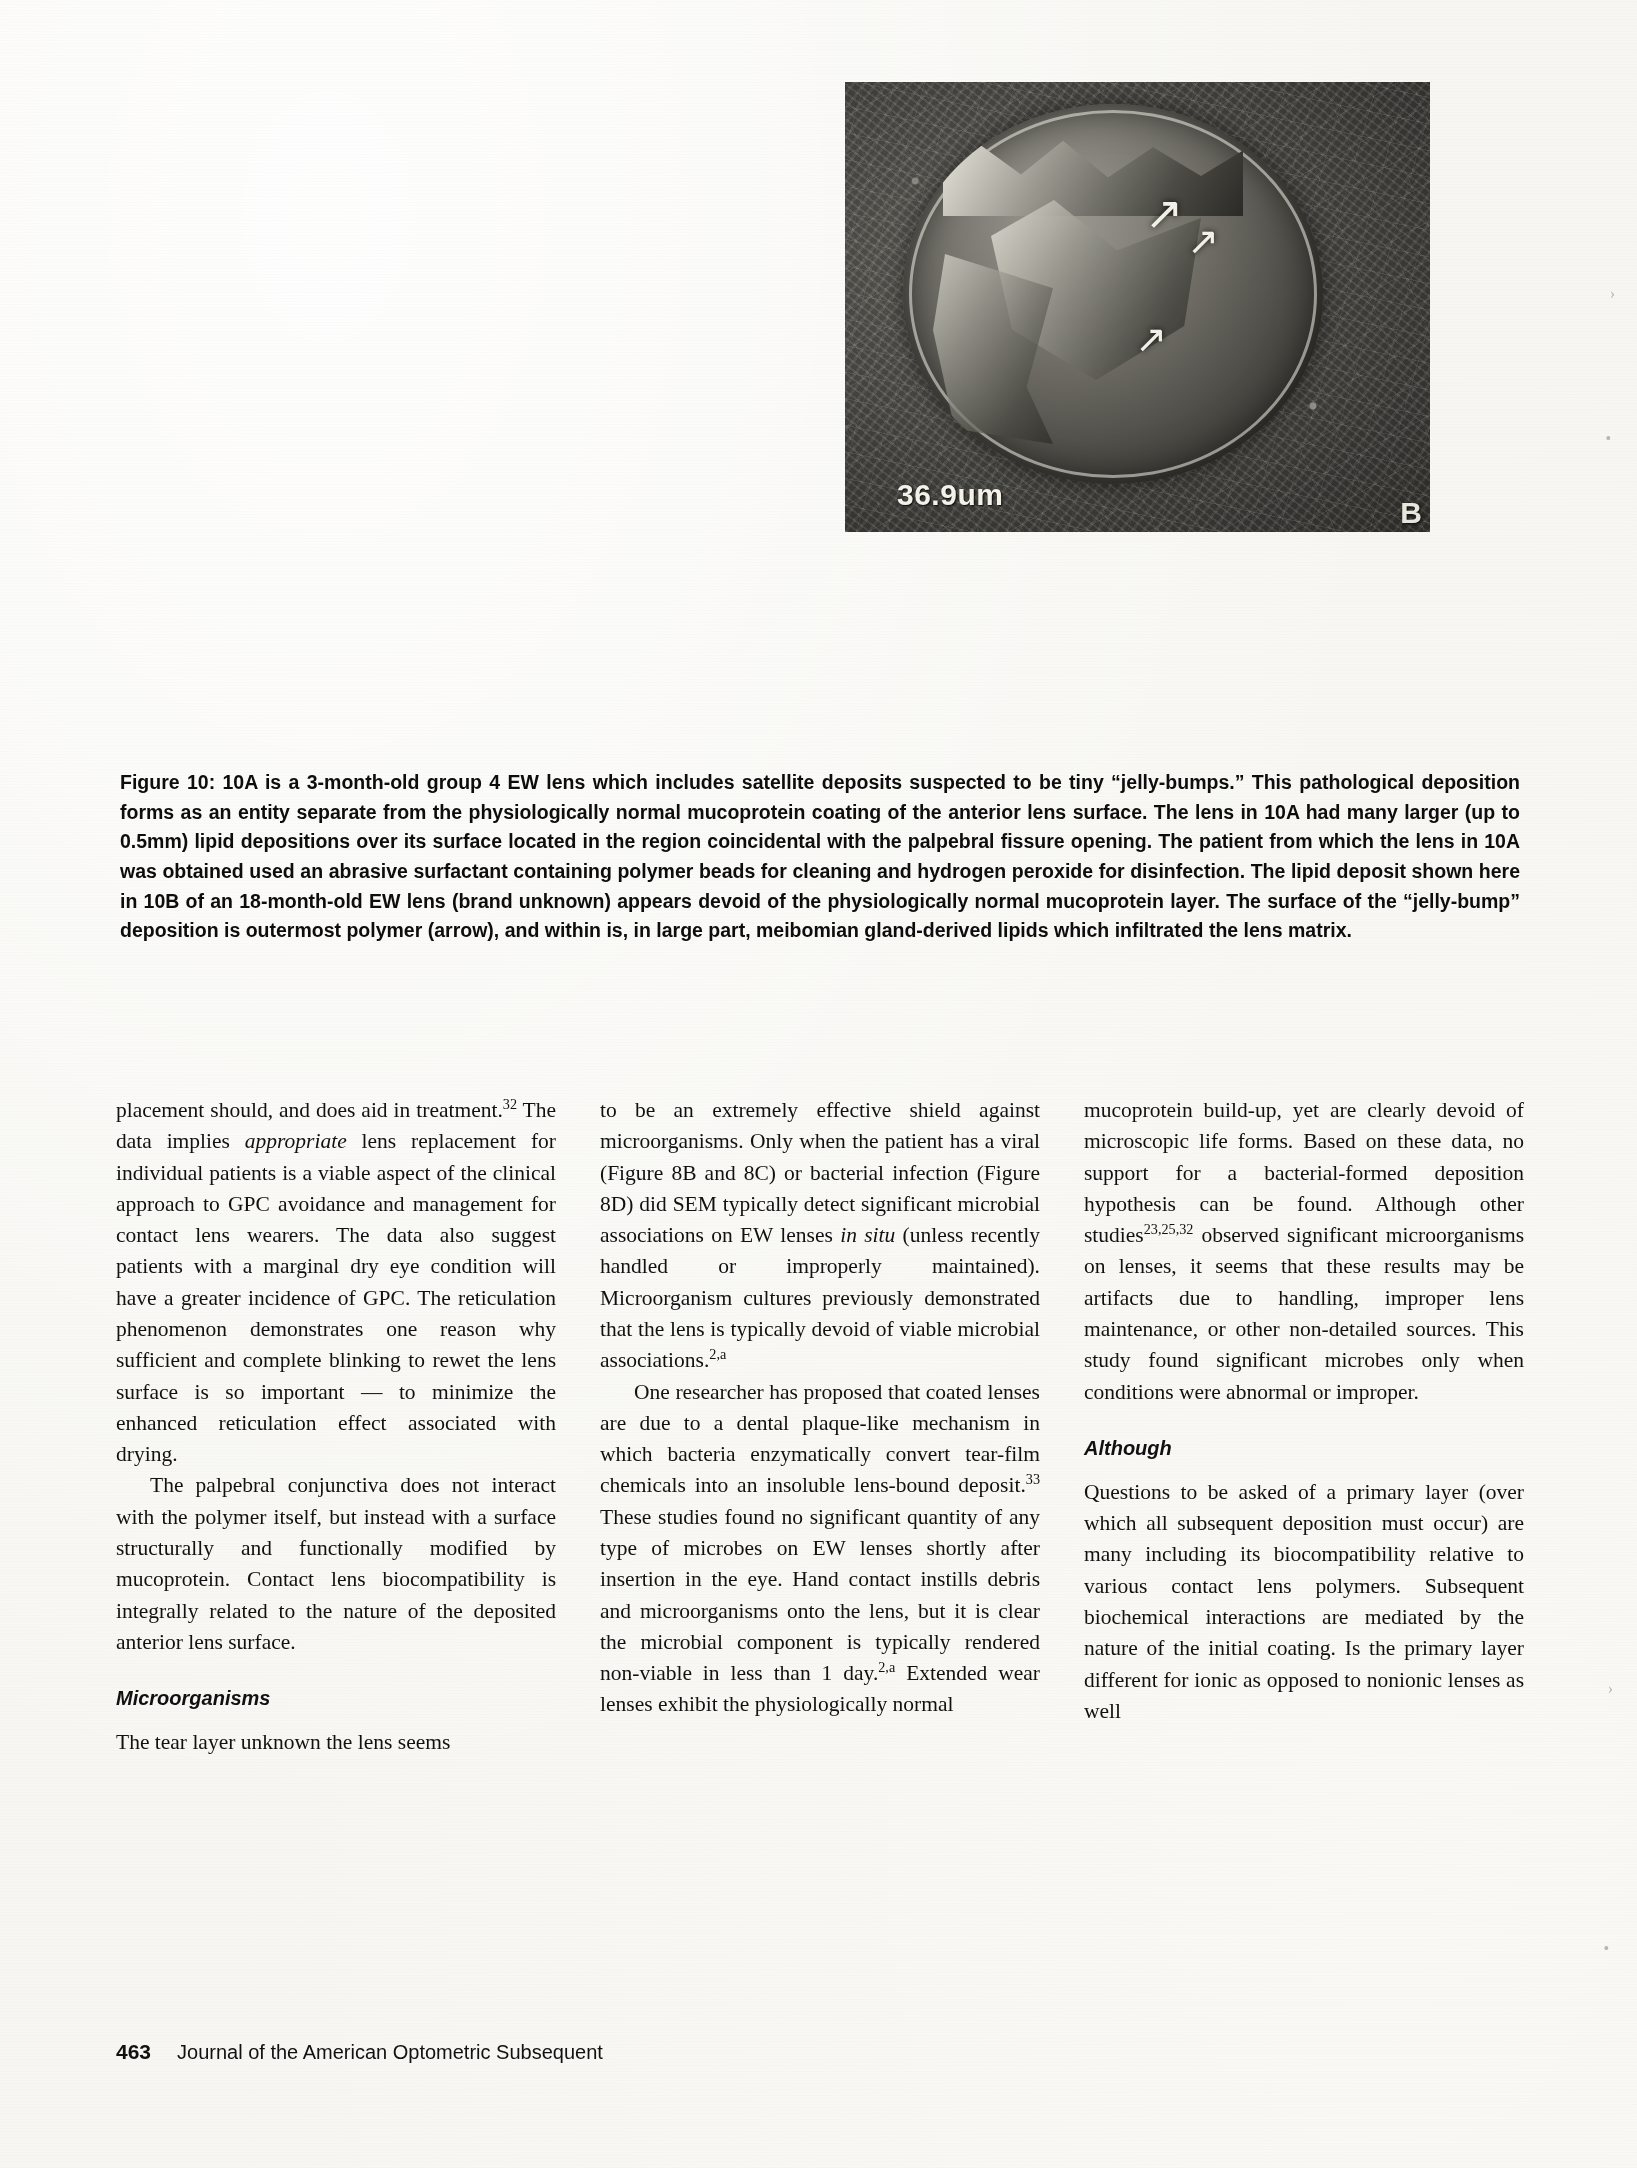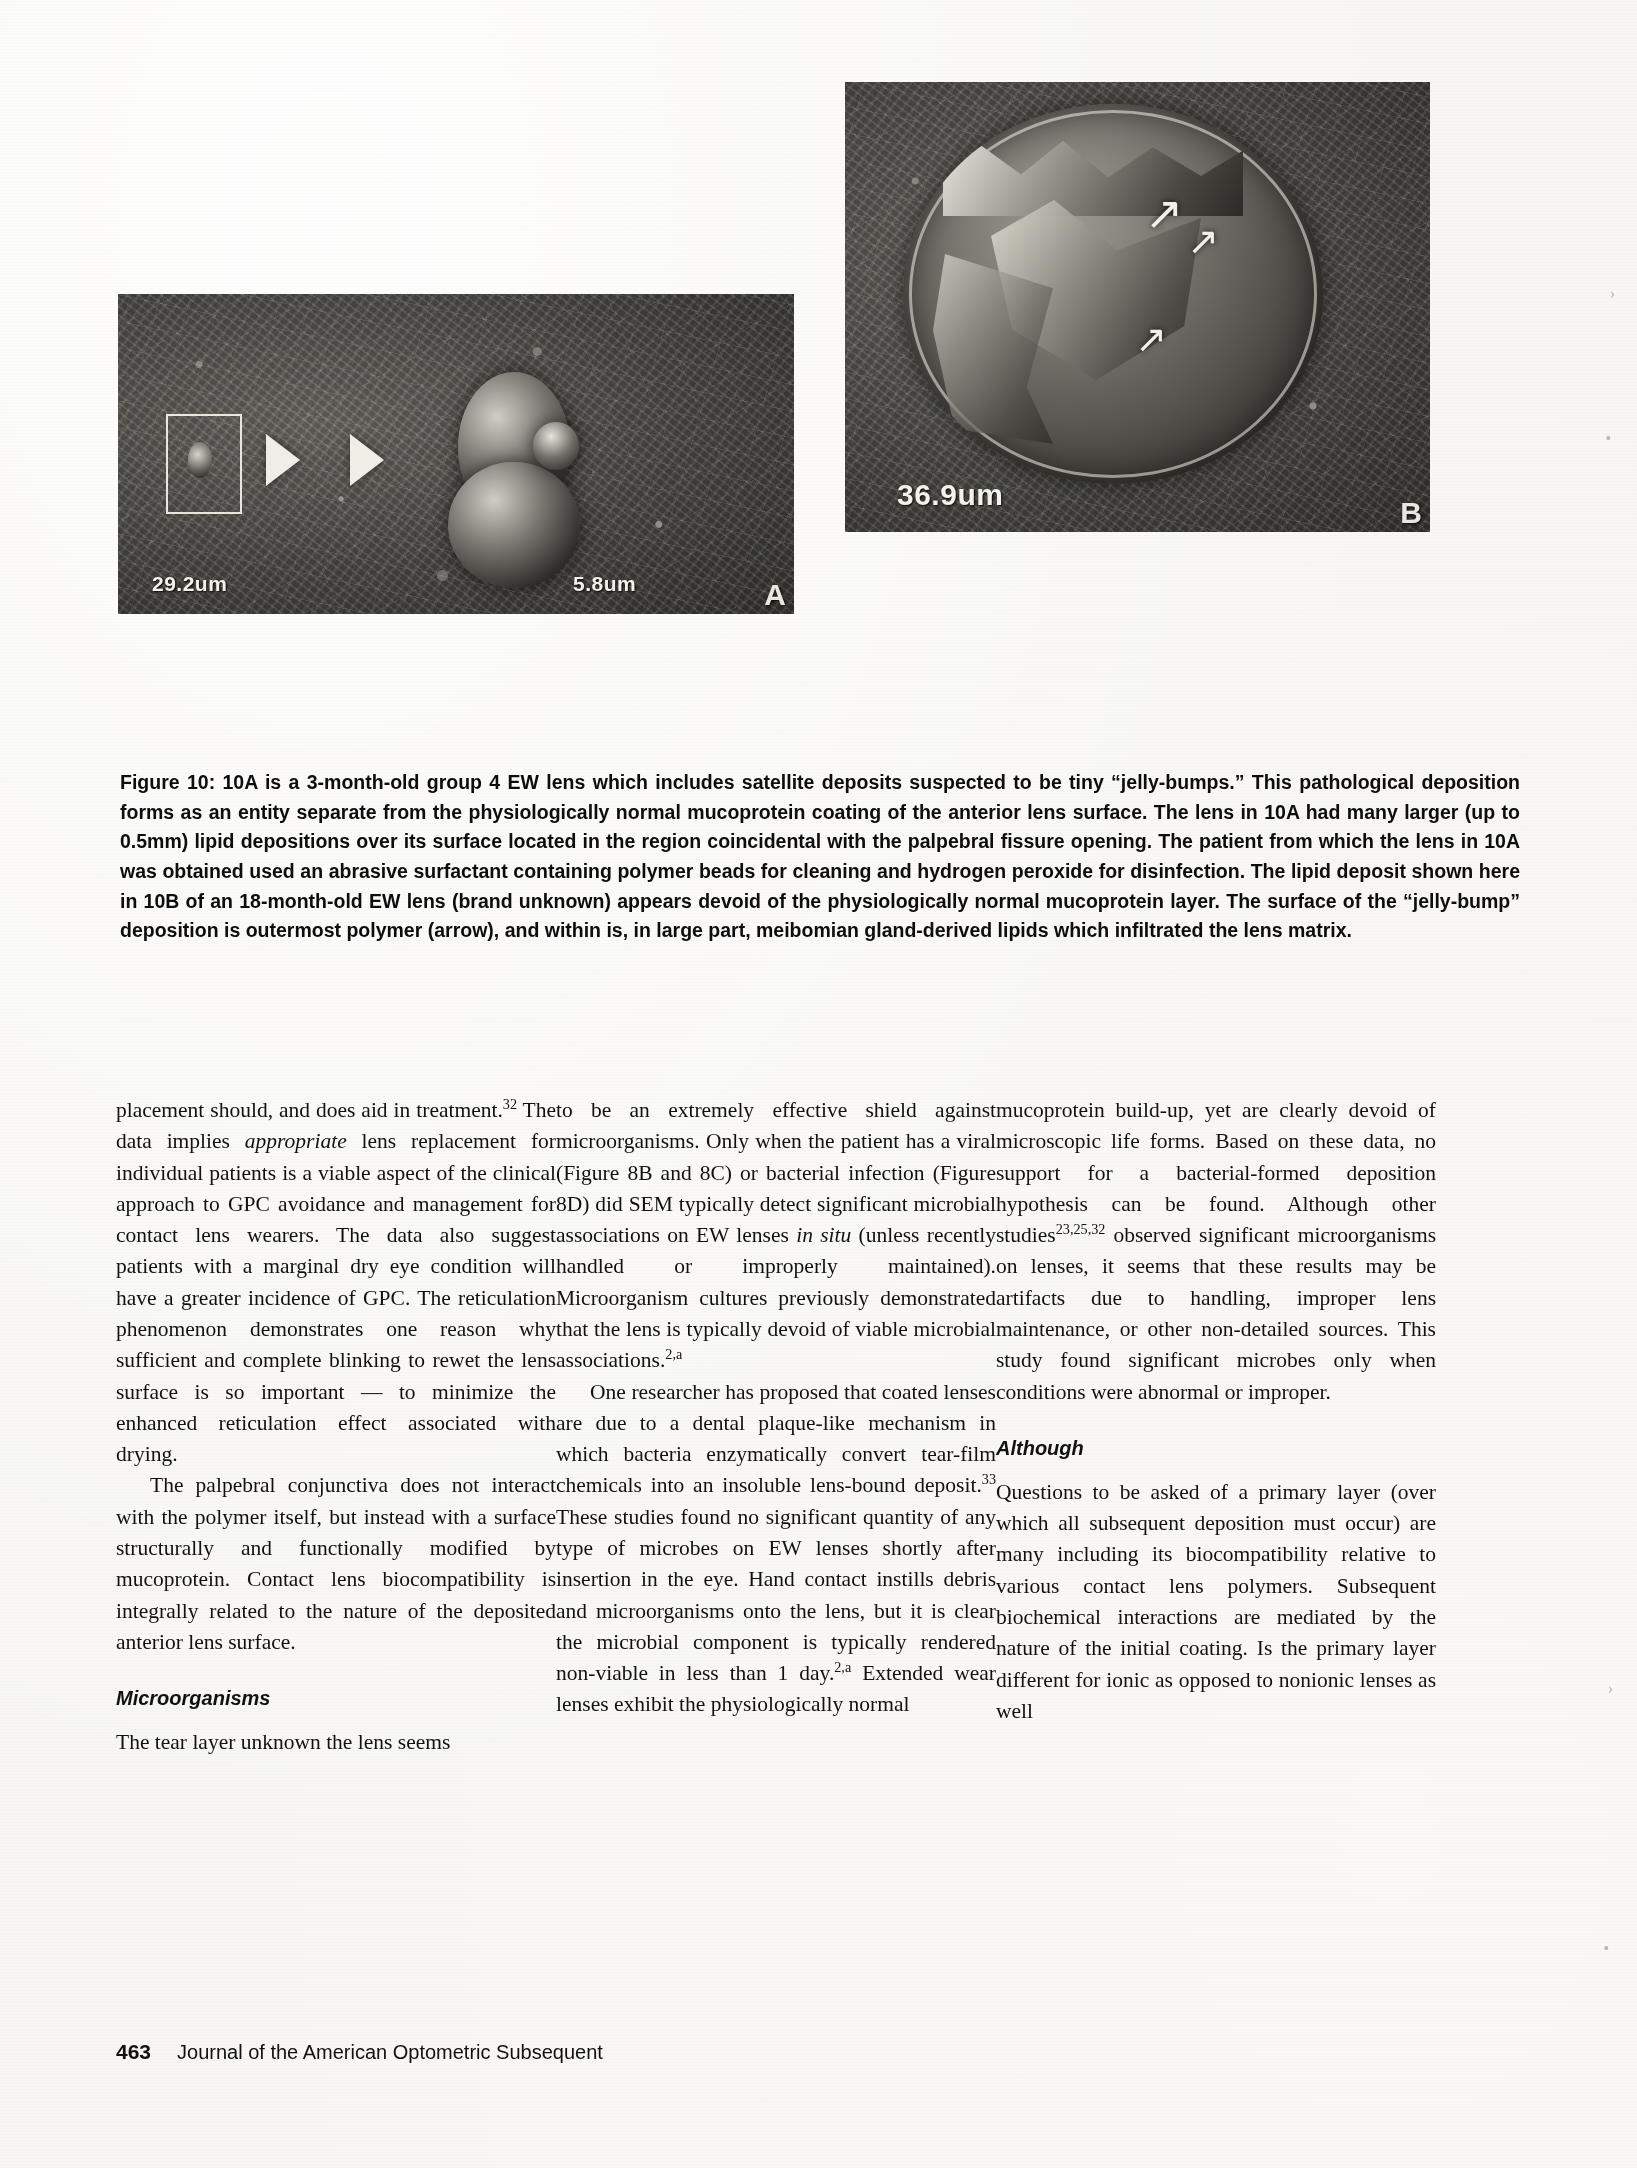--- a/index.html
+++ b/index.html
@@ -187,20 +187,21 @@
     color: #0d0d0d;
   }
 
   
   .columns {
     position: absolute;
     top: 1095px;
     left: 116px;
     width: 1410px;
     display: flex;
+    gap: 44px;
   }
   .col {
     width: 440px;
     font-size: 21.5px;
     line-height: 1.455;
     text-align: justify;
     hyphens: manual;
   }
   .col p {
     margin: 0;
@@ -254,35 +255,20 @@
   }
 </style>
 </head>
 <body>
 
 <div class="page">
   <div class="page-noise"></div>
 
   <div class="figure-block">
 
-    <div class="micrograph mg-a">
-      <div class="sem-bg"></div>
-      <div class="sem-crackle"></div>
-      <div class="blob blob-a1"></div>
-      <div class="blob blob-a2"></div>
-      <div class="blob blob-a3"></div>
-      <div class="roi-box">
-        <div class="roi-dot"></div>
-      </div>
-      <div class="arrow-fat a1"></div>
-      <div class="arrow-fat a2"></div>
-      <div class="scale-label scale-a1">29.2um</div>
-      <div class="scale-label scale-a2">5.8um</div>
-      <div class="panel-letter">A</div>
-    </div>
 
     <div class="micrograph mg-b">
       <div class="sem-bg"></div>
       <div class="sem-crackle"></div>
       <div class="bubble">
         <div class="bubble-rim"></div>
         <div class="bubble-flake bf1"></div>
         <div class="bubble-flake bf2"></div>
         <div class="bubble-flake bf3"></div>
       </div>

